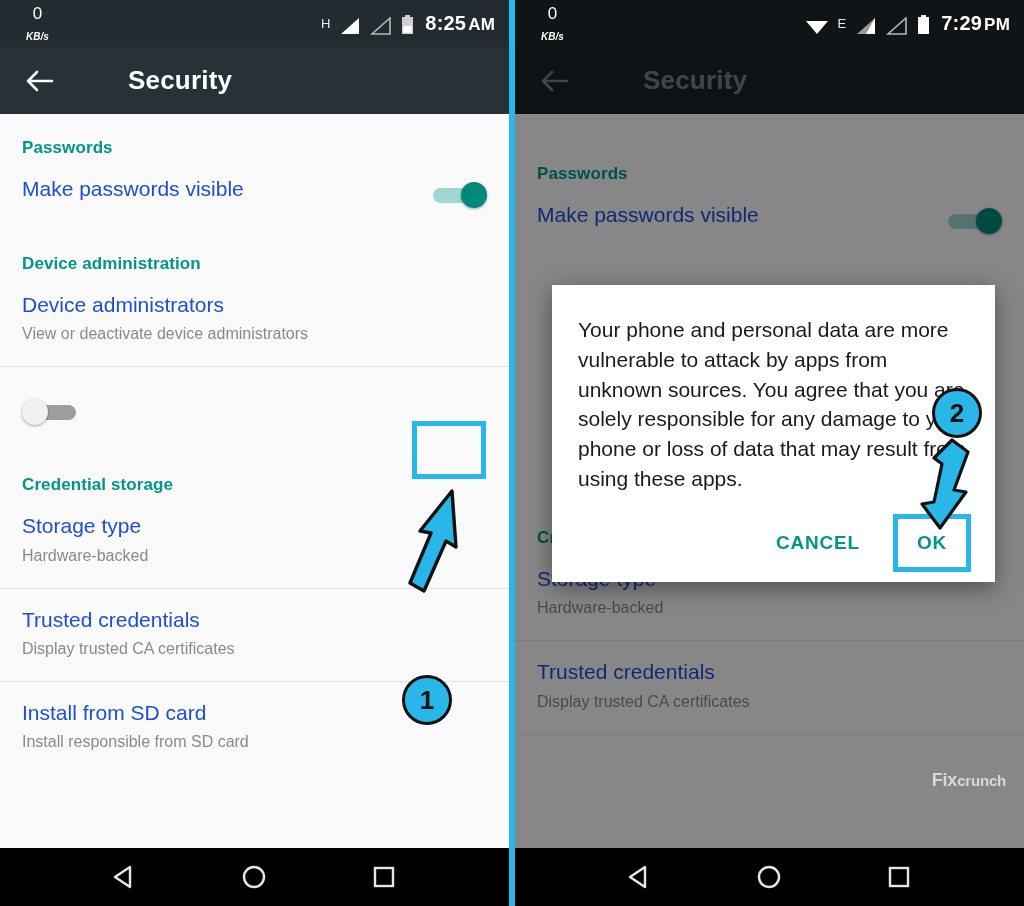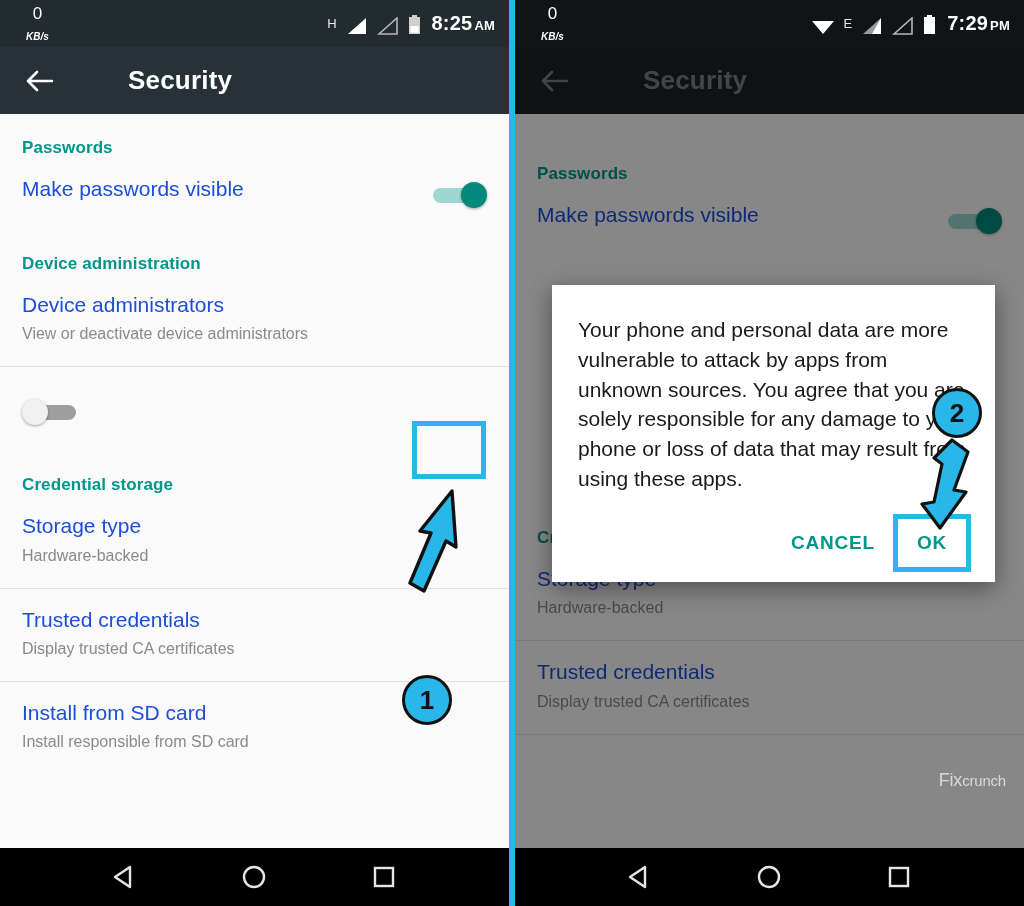--- a/index.html
+++ b/index.html
@@ -24,21 +24,21 @@
     position:relative;
   }
   .phone.right .statusbar { background:#101417; }
   .netspeed { display:flex; flex-direction:column; align-items:center; line-height:1; margin-left:12px; }
   .netspeed .num { font-size:17px; font-weight:400; letter-spacing:0; }
   .netspeed .unit { font-size:10px; font-weight:bold; margin-top:10px;font-style:italic; }
   .status-right { margin-left:auto; display:flex; align-items:flex-end; gap:9px; }
   .sb-icon { display:flex; align-items:center; }
   .glyph-h { font-size:13px; font-weight:500; color:#e8e8e8; margin-bottom:4px; }
   .clock { font-size:20px; font-weight:bold; color:#fff; letter-spacing:.2px; margin-left:2px; }
-  .clock .ampm { font-size:13px; font-weight:bold; margin-left:2px; }
+  .clock .ampm { font-size:17px; font-weight:bold; margin-left:2px; }
 
   
   .appbar {
     height:67px; background:#263238; display:flex; align-items:center;
     padding:0 0 0 22px; color:#fff;gap:36px;
   }
   .phone.right .appbar { background:#1b2226; }
   .back-arrow { width:34px; height:34px; position:relative; flex:0 0 34px; }
   .back-arrow svg { display:block; }
   .appbar-title { font-size:26px; font-weight:bold; margin-left:36px; letter-spacing:.2px; }
@@ -90,32 +90,32 @@
 
   
   .scrim { position:absolute; left:0; top:47px; width:509px; height:801px; background:rgba(0,0,0,.46); pointer-events:none; }
   .dimmed .list { background:#fafafa; }
   .dialog {
     position:absolute; left:37px; top:285px; width:443px;
     background:#fff; box-shadow:0 6px 22px rgba(0,0,0,.42);
     padding:30px 26px 18px 26px; z-index:5;
   }
   .dialog-msg { font-size:21px; color:#1a1a1a; line-height:1.42; }
-  .dialog-actions { display:flex; justify-content:flex-end; align-items:center; gap:10px; margin-top:28px; padding-right:6px; }
+  .dialog-actions { display:flex; justify-content:flex-end; align-items:center; gap:25px; margin-top:28px; padding-right:6px; }
   .dlg-btn {
     background:none; border:none; color:#009688; font-size:19px; font-weight:bold;
     letter-spacing:.8px; padding:10px 16px; cursor:pointer; font-family:inherit;
   }
   .ok-wrap { position:relative; }
   .ok-hl { position:absolute; left:-8px; top:-8px; right:-8px; bottom:-8px; border:5px solid #29b6e8; }
 
   
   .watermark {
     position:absolute; right:18px; top:770px; z-index:4;
-    font-size:15px; color:#d8d8d8; font-weight:normal; letter-spacing:-.2px;
+    font-size:15px; color:#d8d8d8; font-weight:bold; letter-spacing:-.2px;
   }
   .watermark .fx { font-size:18px; }
 </style>
 </head>
 <body>
 
 <div class="screens">
 
   <div class="phone left">
 

